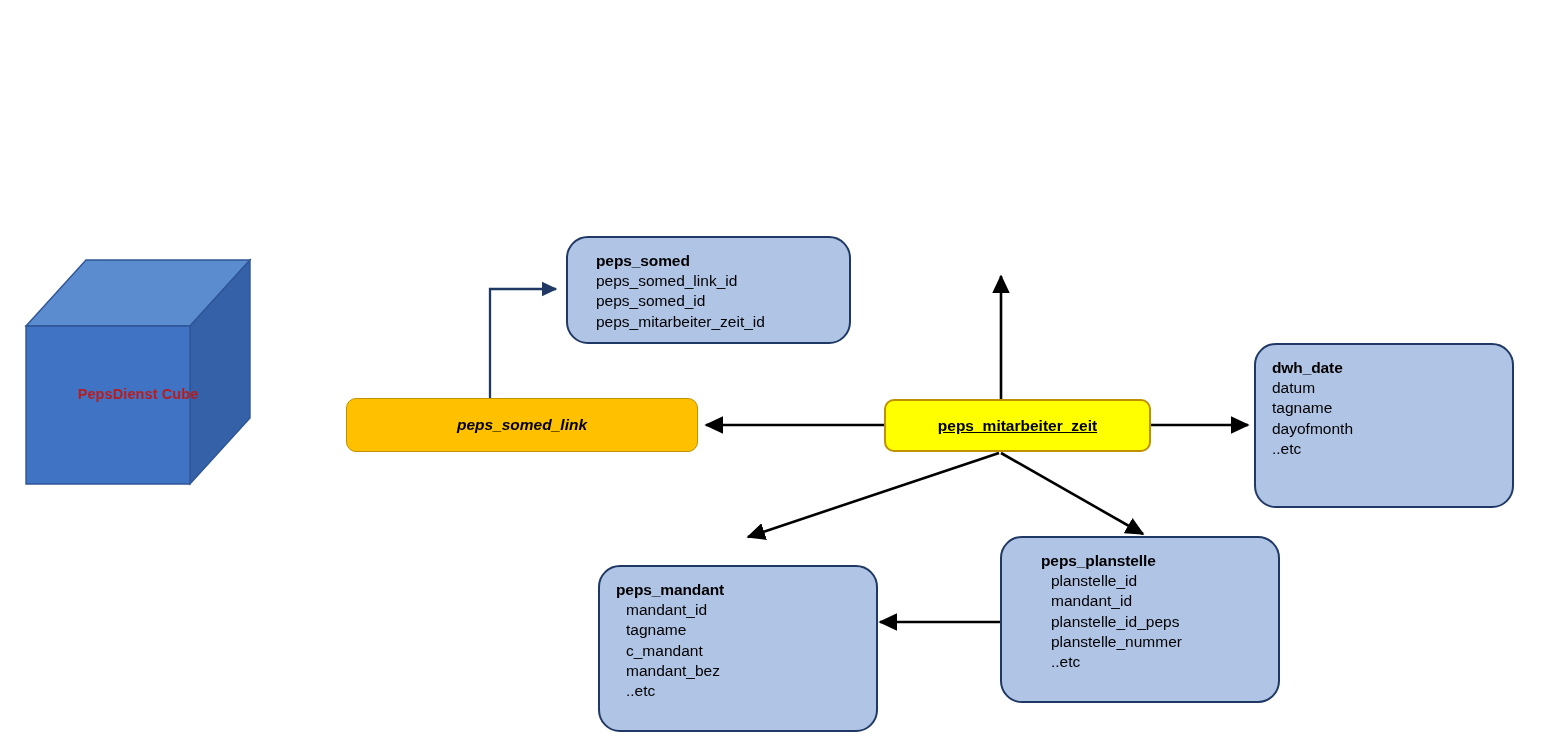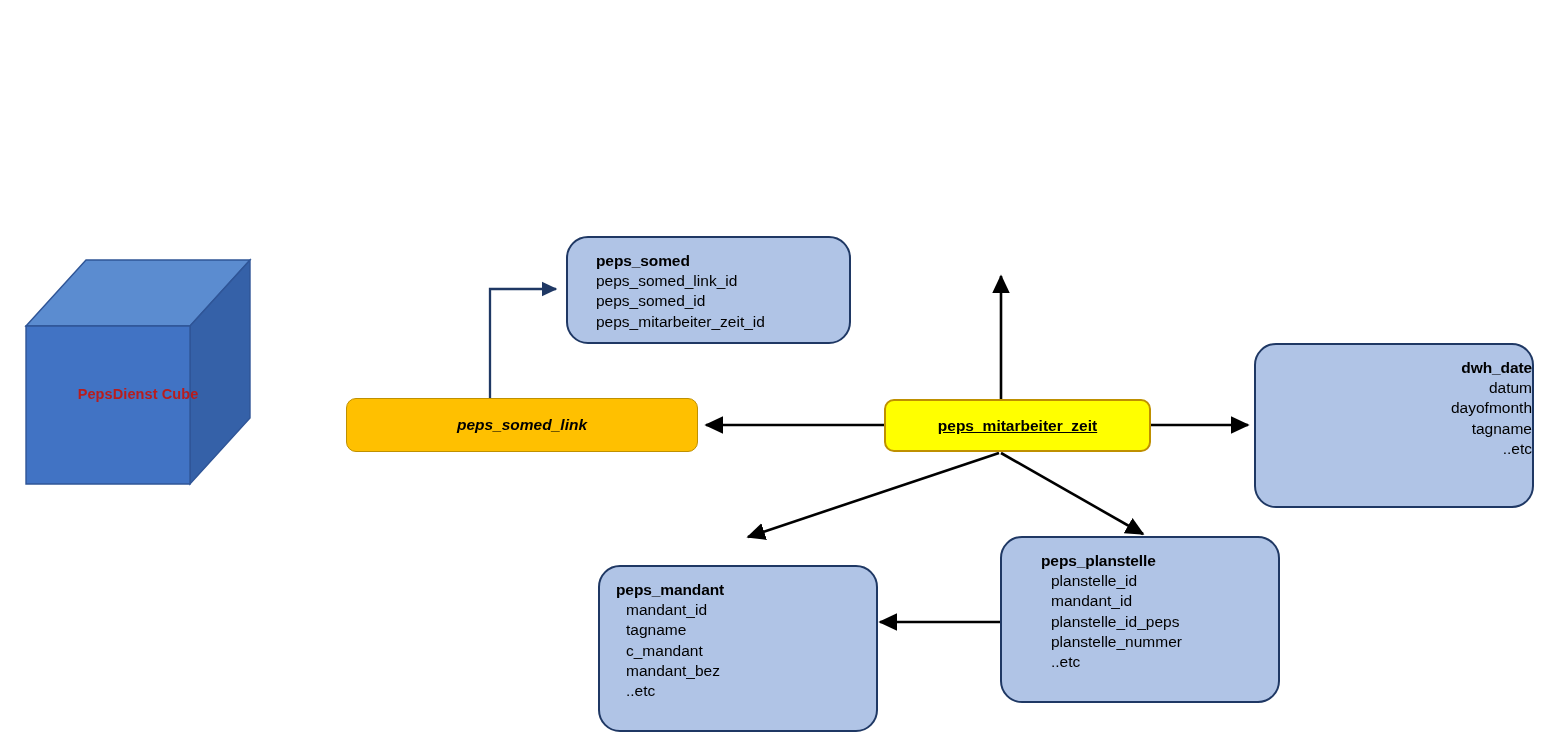--- a/index.html
+++ b/index.html
@@ -145,26 +145,26 @@
 
   <div class="entity" style="left:566px; top:236px; width:285px; height:108px;padding-left:28px;">
     <div class="ent-title">peps_somed</div>
     <div class="ent-fields">
       <div class="ent-field">peps_somed_link_id</div>
       <div class="ent-field">peps_somed_id</div>
       <div class="ent-field">peps_mitarbeiter_zeit_id</div>
     </div>
   </div>
 
-  <div class="entity" style="left:1254px; top:343px; width:280px; height:165px;text-align:right;">
+  <div class="entity" style="left:1254px; top:343px; width:260px; height:165px;">
     <div class="ent-title">dwh_date</div>
     <div class="ent-fields">
       <div class="ent-field">datum</div>
+      <div class="ent-field">tagname</div>
       <div class="ent-field">dayofmonth</div>
-      <div class="ent-field">tagname</div>
       <div class="ent-field">..etc</div>
     </div>
   </div>
 
   <div class="entity indented" style="left:598px; top:539px; width:280px; height:167px;margin-top:26px;">
     <div class="ent-title">peps_mandant</div>
     <div class="ent-fields">
       <div class="ent-field">mandant_id</div>
       <div class="ent-field">tagname</div>
       <div class="ent-field">c_mandant</div>

